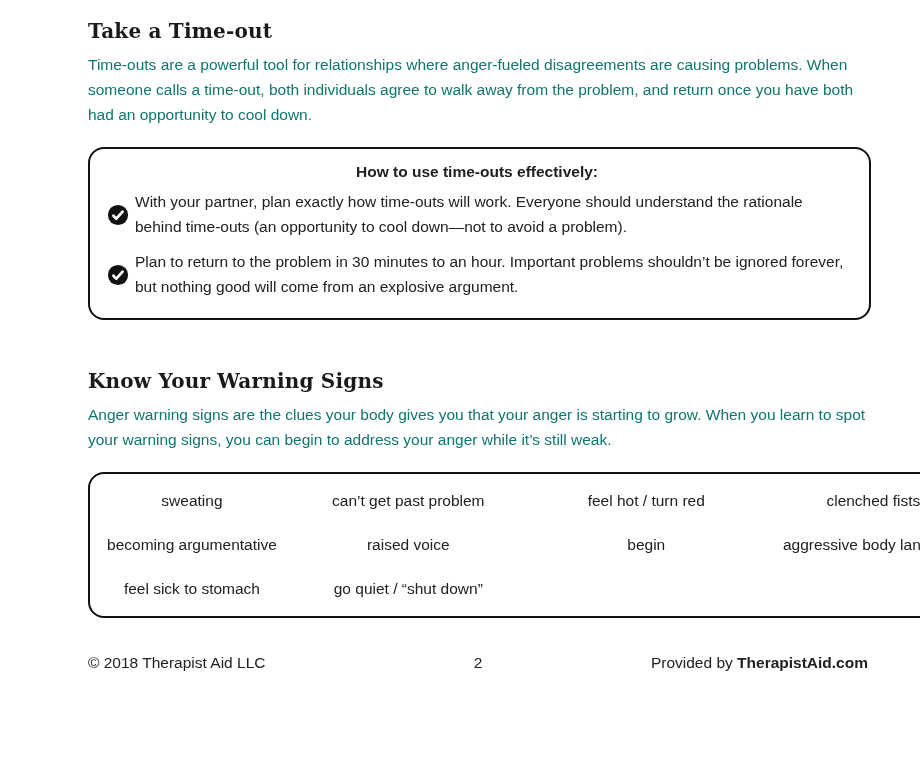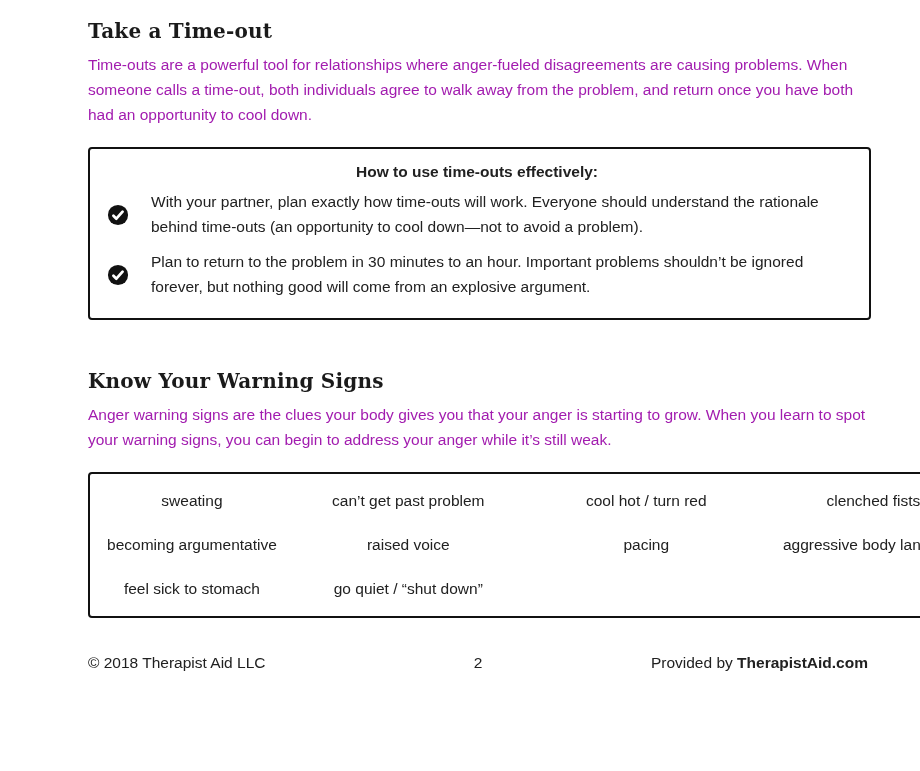--- a/index.html
+++ b/index.html
@@ -21,42 +21,42 @@
     font-size: 20px;
     line-height: 24px;
     color: #1a1a1a;
     letter-spacing: 0.2px;
     margin: 0 0 9px 0;
   }
   .intro {
     font-size: 15.5px;
     line-height: 25px;
     margin: 0;
-    color: #a21caf;
+    color: #0f766e;
   }
   .box {
     border: 2.5px solid #111111;
-    border-radius: 4px;
+    border-radius: 16px;
     box-sizing: border-box;
   }
   .timeout-box {
     margin-top: 20px;
     padding: 12px 22px 8px 17px;
     width: 783px;
   }
   .box-heading {
     font-weight: bold;
     font-size: 15.5px;
     text-align: center;
     margin: 2px 0 9px 0;
   }
   .bullet {
     display: flex;
     align-items: center;
-    gap: 22px;
+    gap: 6px;
     margin: 9px 0 11px 0;
   }
   .bullet-text {
     margin: 0;
     font-size: 15.5px;
     line-height: 24.5px;
   }
   .check {
     flex: 0 0 auto;
     width: 22px; height: 22px;
@@ -126,25 +126,25 @@
     </div>
   </div>
 
   <h1 class="section-title section-2-title">Know Your Warning Signs</h1>
   <p class="intro">Anger warning signs are the clues your body gives you that your anger is starting to grow. When you learn to spot your warning signs, you can begin to address your anger while it’s still weak.</p>
 
   <div class="box signs-box">
     <div class="signs-grid">
       <div class="sign-cell">sweating</div>
       <div class="sign-cell">can’t get past problem</div>
-      <div class="sign-cell">cool hot / turn red</div>
+      <div class="sign-cell">feel hot / turn red</div>
       <div class="sign-cell">clenched fists</div>
       <div class="sign-cell">becoming argumentative</div>
       <div class="sign-cell">raised voice</div>
-      <div class="sign-cell">pacing</div>
+      <div class="sign-cell">begin</div>
       <div class="sign-cell">aggressive body language</div>
       <div class="sign-cell">feel sick to stomach</div>
       <div class="sign-cell">go quiet / “shut down”</div>
     </div>
   </div>
 
   <div class="footer">
     <span class="footer-left">© 2018 Therapist Aid LLC</span>
     <span class="footer-center">2</span>
     <span class="footer-right"><span>Provided by </span><span class="brand">TherapistAid.com</span></span>

